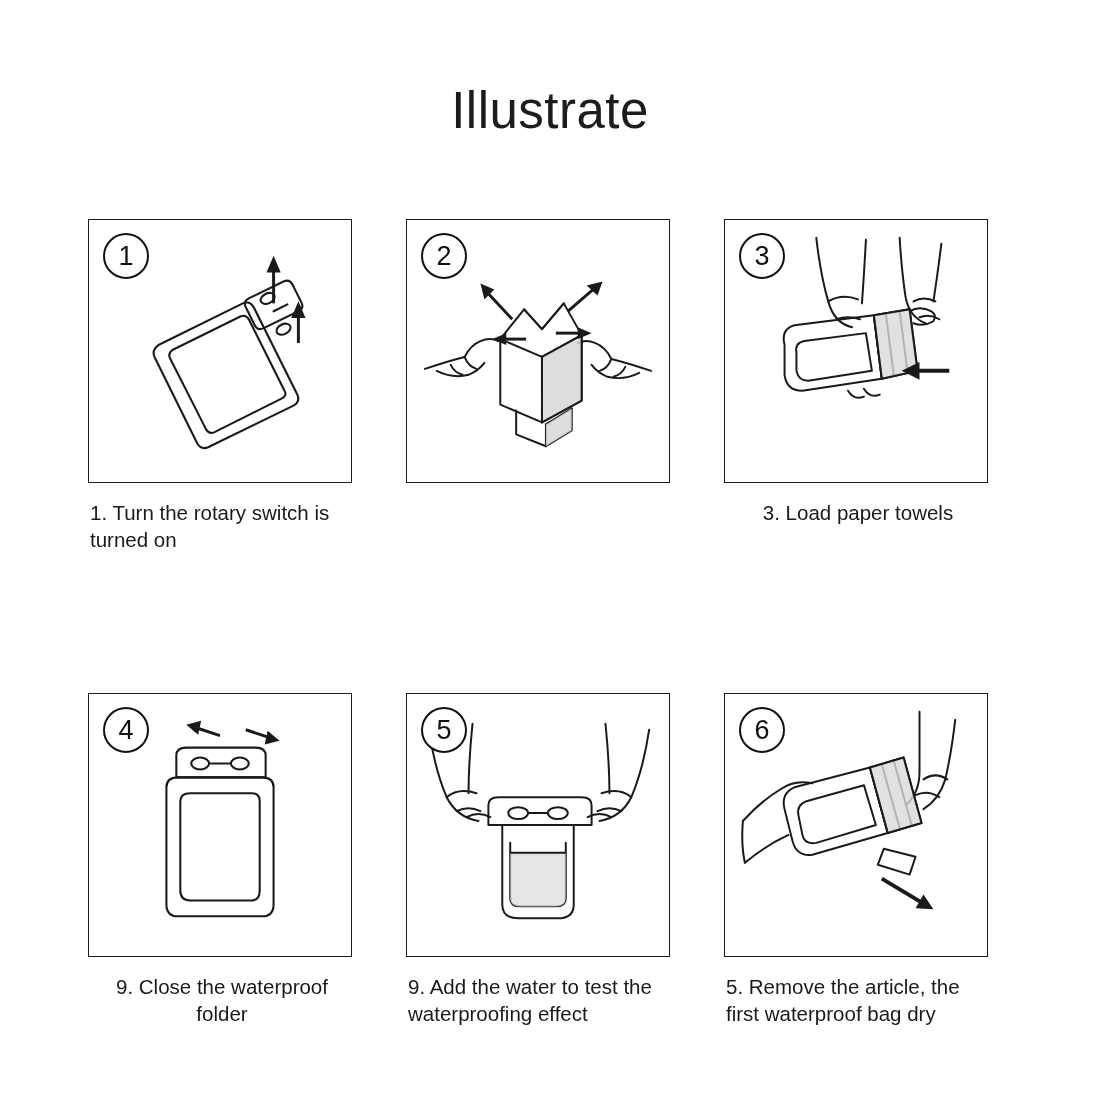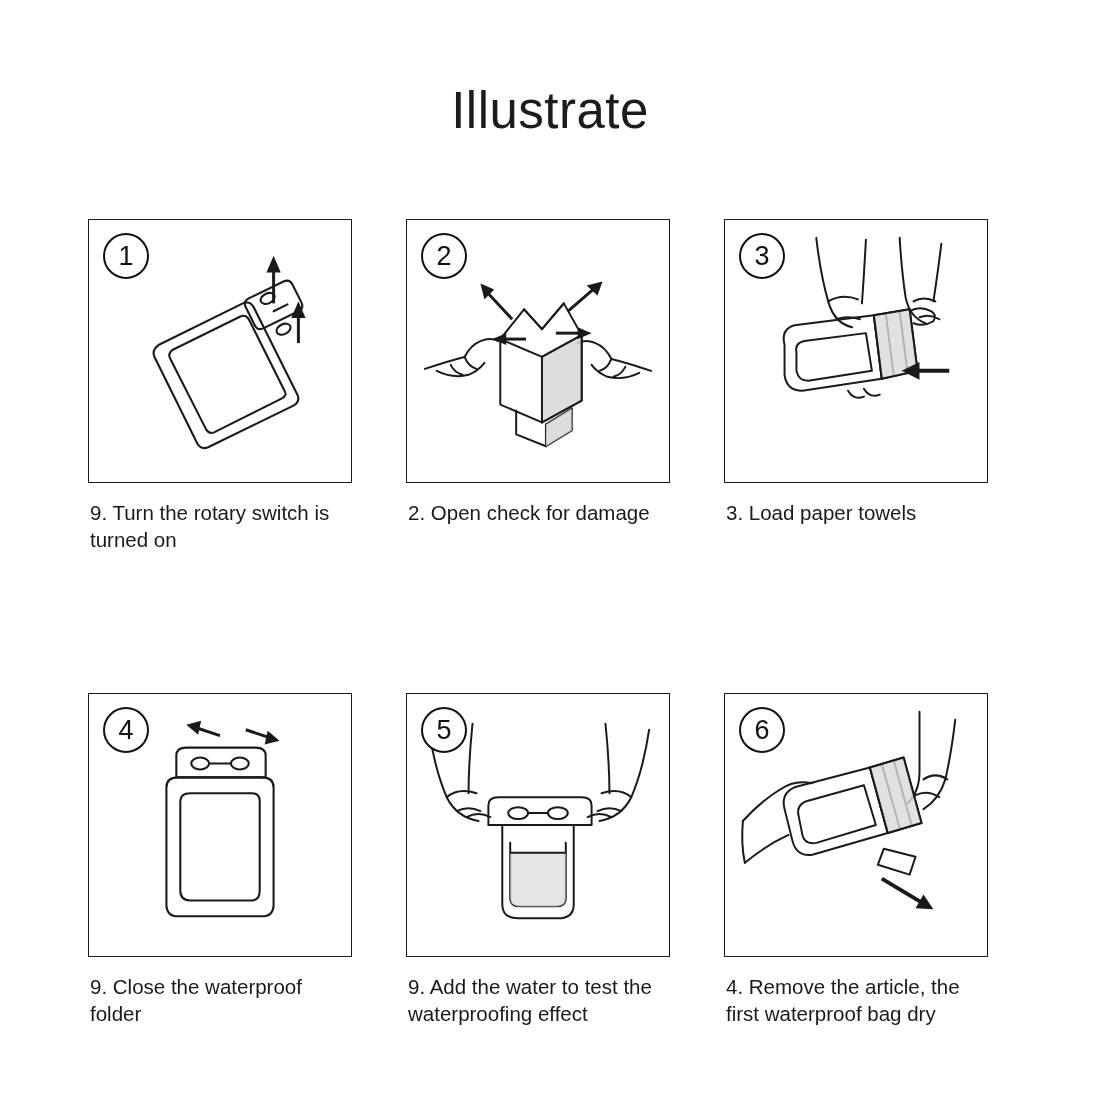--- a/index.html
+++ b/index.html
@@ -73,21 +73,21 @@
   }
   .art {
     position: absolute;
     inset: 0;
   }
   .caption {
     margin-top: 16px;
     font-size: 20.5px;
     line-height: 27px;
     color: #1a1a1a;
-    text-align: left;
+    text-align: center;
     padding: 0 2px;
   }
   .caption.left {
     text-align: left;
   }
 </style>
 </head>
 <body>
 
 <div class="page">
@@ -114,21 +114,21 @@
           </g>
 
           <g fill="#1a1a1a" stroke="#1a1a1a" stroke-width="1.6">
             <path d="M186 84 L186 48" stroke-width="3" fill="none"></path>
             <path d="M186 38 L180 52 L192 52 Z"></path>
             <path d="M211 124 L211 92" stroke-width="3" fill="none"></path>
             <path d="M211 84 L205 98 L217 98 Z"></path>
           </g>
         </svg>
       </div>
-      <div class="caption left">9. Turn the rotary switch is turned on</div>
+      <div class="caption left">1. Turn the rotary switch is turned on</div>
     </div>
 
     <div class="step">
       <div class="panel">
         <div class="badge">2</div>
         <svg class="art" viewBox="0 0 264 264">
           <g fill="none" stroke="#1a1a1a" stroke-width="2" stroke-linejoin="round" stroke-linecap="round">
 
             <path d="M18 150 Q42 142 58 138 Q64 126 74 122 Q84 118 92 122"></path>
             <path d="M30 152 Q46 160 62 156 Q72 152 78 144"></path>
@@ -165,21 +165,20 @@
             <path d="M74 64 L78 80 L88 70 Z"></path>
             <path d="M162 92 L190 68" stroke="#1a1a1a" stroke-width="3" fill="none"></path>
             <path d="M197 62 L181 66 L192 76 Z"></path>
             <path d="M120 120 L96 120" stroke="#1a1a1a" stroke-width="3" fill="none"></path>
             <path d="M86 120 L100 114 L100 126 Z"></path>
             <path d="M150 114 L176 114" stroke="#1a1a1a" stroke-width="3" fill="none"></path>
             <path d="M186 114 L172 108 L172 120 Z"></path>
           </g>
         </svg>
       </div>
-      <div class="caption left">2. Open check for damage</div>
     </div>
 
     <div class="step">
       <div class="panel">
         <div class="badge">3</div>
         <svg class="art" viewBox="0 0 264 264">
           <g fill="none" stroke="#1a1a1a" stroke-width="2" stroke-linejoin="round" stroke-linecap="round">
 
             <path d="M92 18 Q96 54 104 82 Q110 104 128 108"></path>
             <path d="M142 20 Q140 56 138 84"></path>
@@ -314,17 +313,17 @@
           <g fill="none" stroke="#1a1a1a" stroke-width="2" stroke-linejoin="round">
             <path d="M146 74 L180 64 L198 130 L164 140 Z"></path>
           </g>
 
           <g fill="#1a1a1a">
             <path d="M158 186 L198 210" stroke="#1a1a1a" stroke-width="4" fill="none"></path>
             <path d="M210 217 L192 216 L200 202 Z"></path>
           </g>
         </svg>
       </div>
-      <div class="caption left">4. Remove the article, the first waterproof bag dry</div>
+      <div class="caption left">5. Remove the article, the first waterproof bag dry</div>
     </div>
 
   </div>
 </div>
 
 </body></html>

